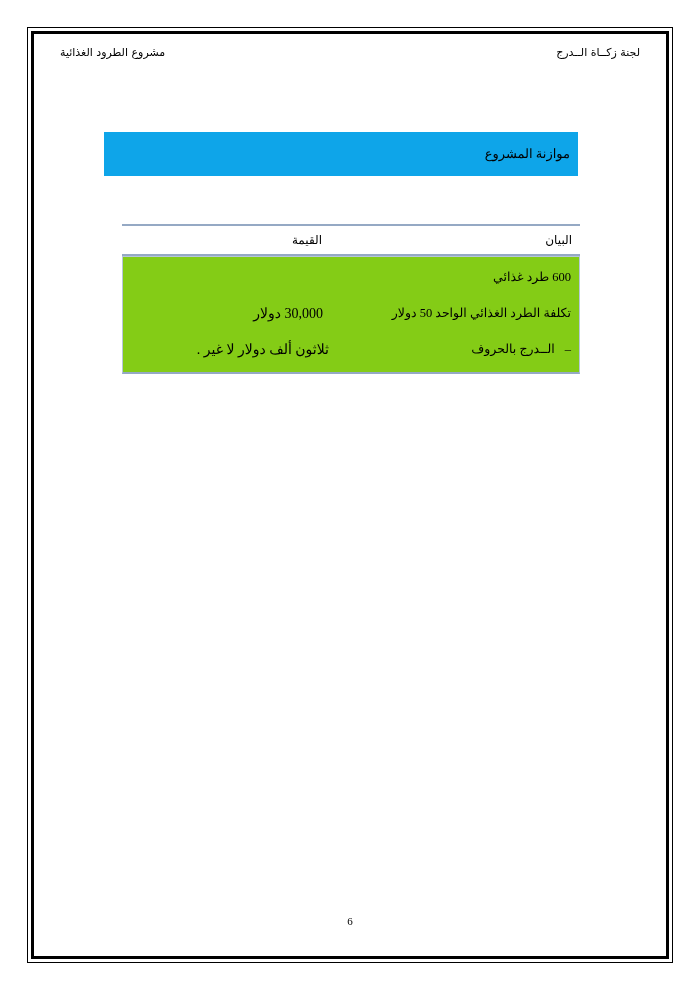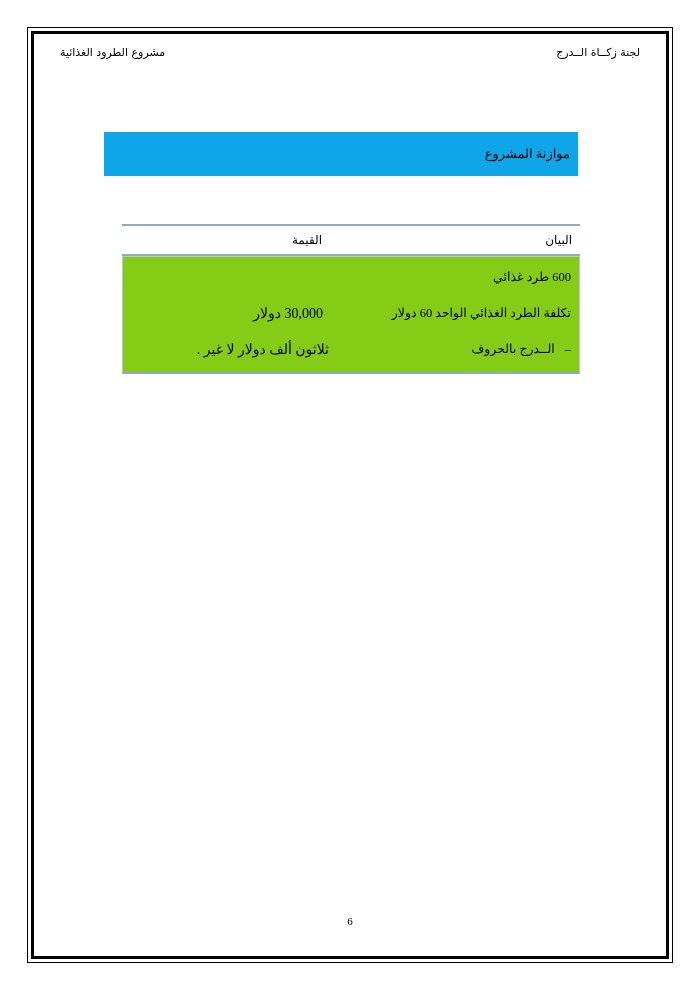--- a/index.html
+++ b/index.html
@@ -187,21 +187,21 @@
     </div>
 
     <div class="bt-body">
 
       <div class="bt-row">
         <span class="cell-desc">600 طرد غذائي</span>
         <span class="cell-val"></span>
       </div>
 
       <div class="bt-row">
-        <span class="cell-desc">تكلفة الطرد الغذائي الواحد   60 دولار</span>
+        <span class="cell-desc">تكلفة الطرد الغذائي الواحد   50 دولار</span>
         <span class="cell-val num">30,000 دولار</span>
       </div>
 
       <div class="bt-row row-total">
         <span class="cell-desc">
           <span class="dash-marker">–</span><span>الــدرج بالحروف</span>
         </span>
         <span class="cell-val">ثلاثون ألف دولار لا غير .</span>
       </div>
 

